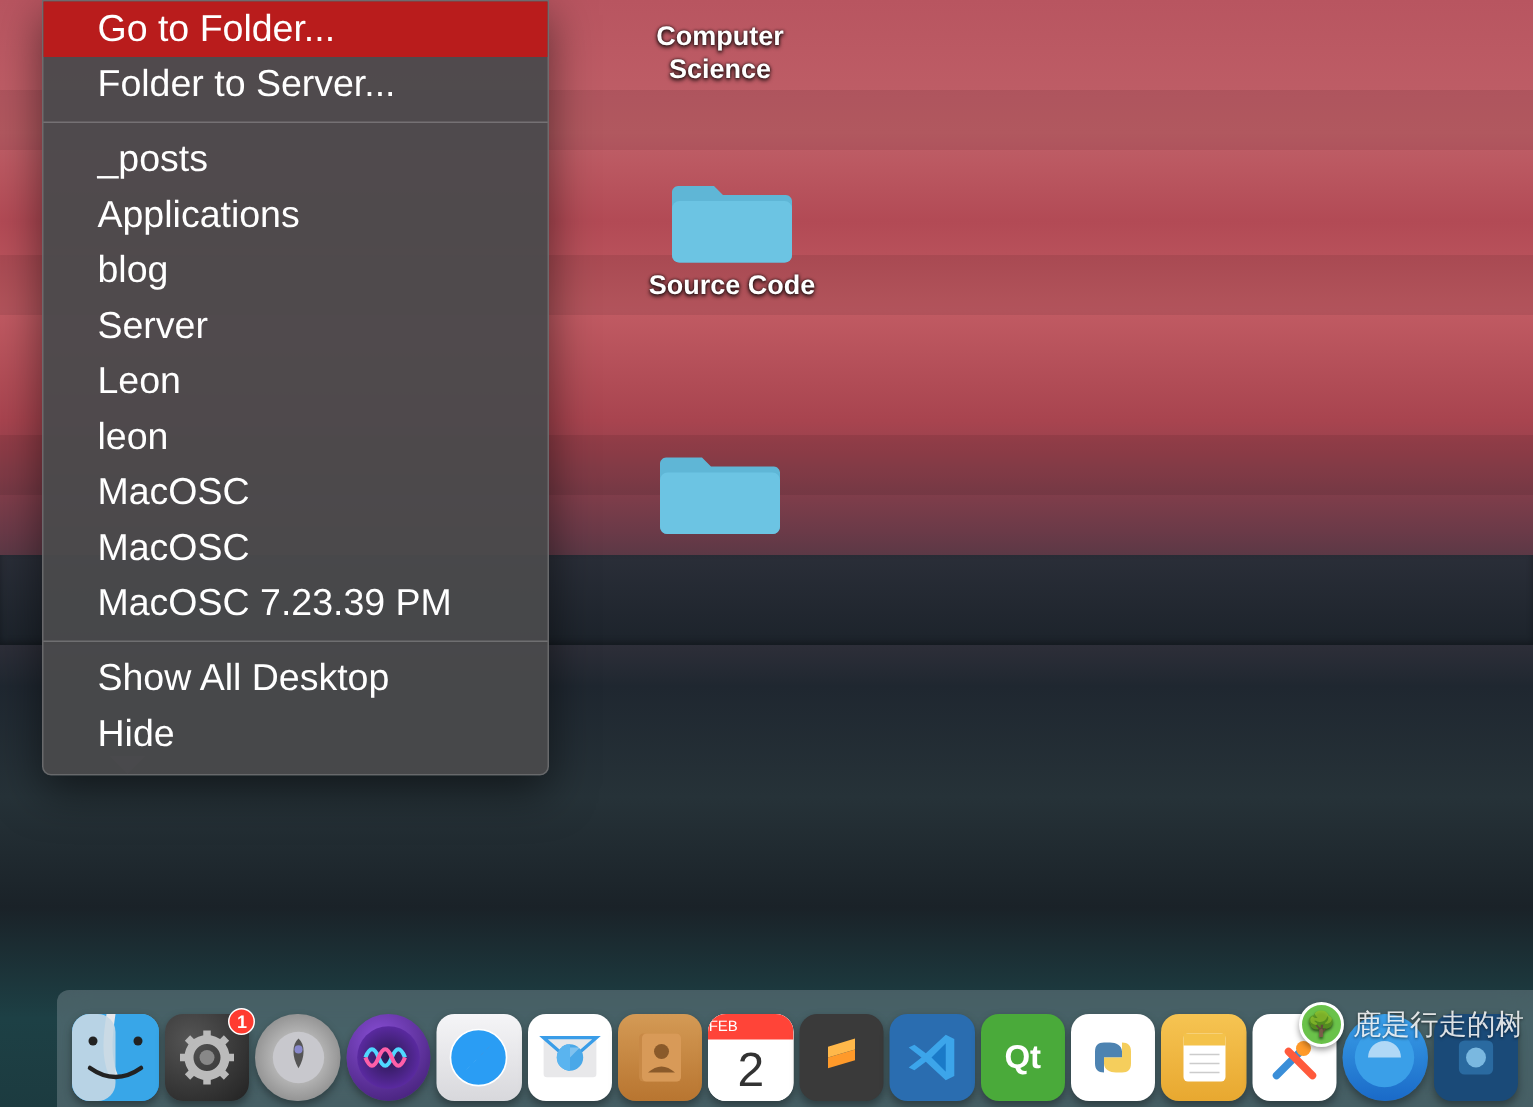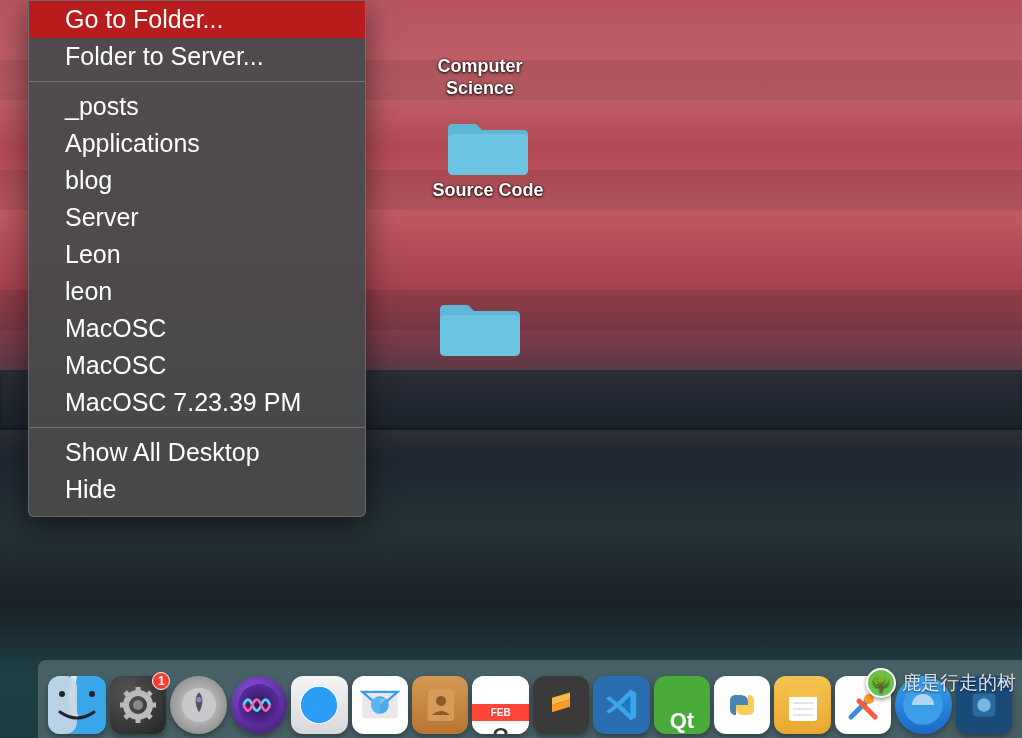--- a/index.html
+++ b/index.html
@@ -55,21 +55,21 @@
       font-size:16px; border:2px solid #fff; box-shadow:0 2px 4px rgba(0,0,0,0.4); }
   </style>
 </head>
 <body>
 
 <div class="sky-band b1"></div>
 <div class="sky-band b2"></div>
 <div class="sky-band b3"></div>
 <div class="city"></div>
 
-<div class="desktop-icon" style="left:400px; top:10px;margin-top:42px;">
+<div class="desktop-icon" style="left:400px; top:10px;">
   <div class="folder-label" style="white-space:pre;">Computer
 Science</div>
 </div>
 
 <div class="desktop-icon" style="left:408px; top:112px;">
   <svg class="folder-svg" viewBox="0 0 80 64">
     <path d="M4 12 h24 l6 6 h42 c2 0 4 2 4 4 v36 c0 3 -2 5 -5 5 H5 c-3 0 -5 -2 -5 -5 V16 c0 -2 2 -4 4 -4 z" fill="#5fb6d6"></path>
     <rect x="0" y="22" width="80" height="41" rx="5" fill="#6cc4e3"></rect>
   </svg>
   <div class="folder-label">Source Code</div>
@@ -170,37 +170,37 @@
   <div class="dock-item" style="background:linear-gradient(#d49a55,#b87530);">
     <svg viewBox="0 0 40 40" width="40" height="40">
       <rect x="6" y="4" width="28" height="32" rx="3" fill="#c88946"></rect>
       <rect x="8" y="4" width="26" height="32" rx="3" fill="#d89a58"></rect>
       <circle cx="21" cy="16" r="5" fill="#8a5a2a"></circle>
       <path d="M12 30 q9 -8 18 0 z" fill="#8a5a2a"></path>
     </svg>
   </div>
   <div class="dock-item" style="background:#fff;">
     <div style="width:100%;height:100%;background:#fff;border-radius:12px;overflow:hidden;display:flex;flex-direction:column;">
-      <div style="background:#ff4438;color:#fff;font-size:10px;font-weight:700;text-align:center;padding:3px 0;margin-top:28px;">FEB</div>
+      <div style="background:#ff4438;color:#fff;font-size:10px;font-weight:400;text-align:left;padding:3px 0;">FEB</div>
       <div style="flex:1;display:flex;align-items:center;justify-content:center;font-size:32px;font-weight:300;color:#333;">2</div>
     </div>
   </div>
   <div class="dock-item" style="background:#3a3a3a;">
     <svg viewBox="0 0 40 40" width="36" height="36">
       <path d="M10 28 l20 -6 l0 -8 l-20 6 z" fill="#ff9a2a"></path>
       <path d="M10 20 l20 -6 l0 -8 l-20 6 z" fill="#ffb84a"></path>
     </svg>
   </div>
   <div class="dock-item" style="background:#2a6db0;">
     <svg viewBox="0 0 40 40" width="38" height="38">
       <path d="M30 4 l6 3 v26 l-6 3 l-14 -13 l-8 6 l-4 -2 l9 -7 l-9 -7 l4 -2 l8 6 z" fill="#3ca5ea"></path>
       <path d="M30 10 v20 l-10 -10 z" fill="#1a7ac8"></path>
     </svg>
   </div>
-  <div class="dock-item" style="background:#4aaa3a;align-items:flex-end;">
+  <div class="dock-item" style="background:#4aaa3a;">
     <div style="color:#fff;font-size:22px;font-weight:700;">Qt</div>
   </div>
   <div class="dock-item" style="background:#fff;">
     <svg viewBox="0 0 40 40" width="40" height="40">
       <rect x="4" y="4" width="32" height="32" rx="4" fill="#fff"></rect>
       <path d="M14 20 h12 v-4 c0 -4 -4 -6 -8 -6 h-4 c-4 0 -6 2 -6 6 v8 c0 4 2 6 6 6" fill="#3a76a8" opacity="0.9"></path>
       <path d="M26 20 h-12 v4 c0 4 4 6 8 6 h4 c4 0 6 -2 6 -6 v-8 c0 -4 -2 -6 -6 -6" fill="#f4c94a" opacity="0.9"></path>
     </svg>
   </div>
   <div class="dock-item" style="background:linear-gradient(#f6c452,#e8a830);">

